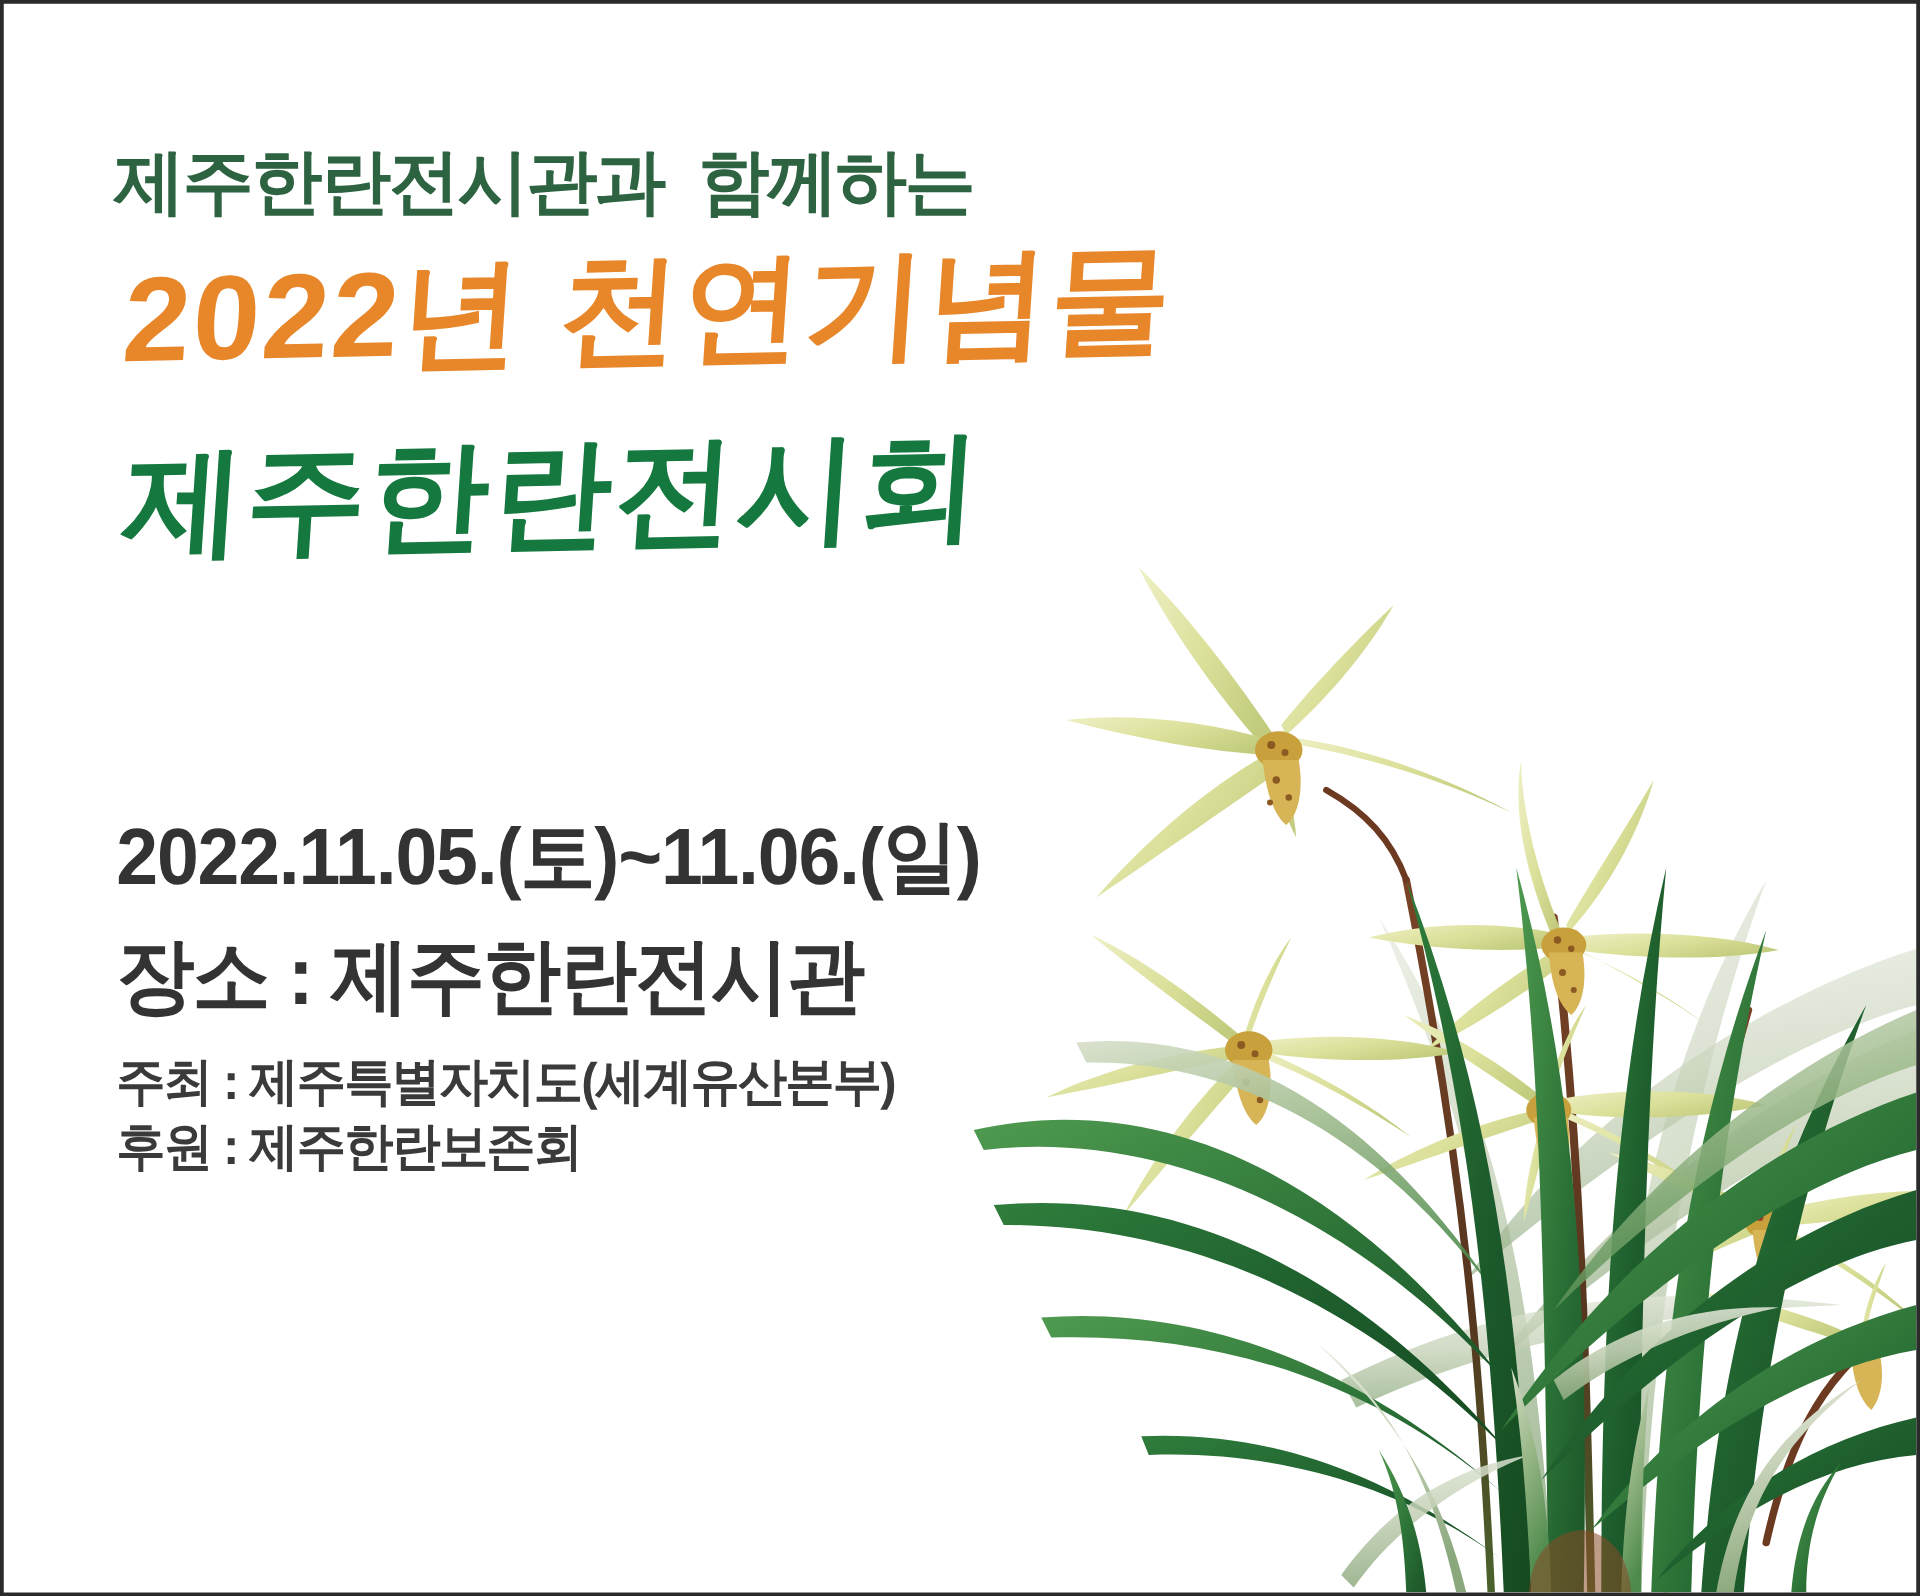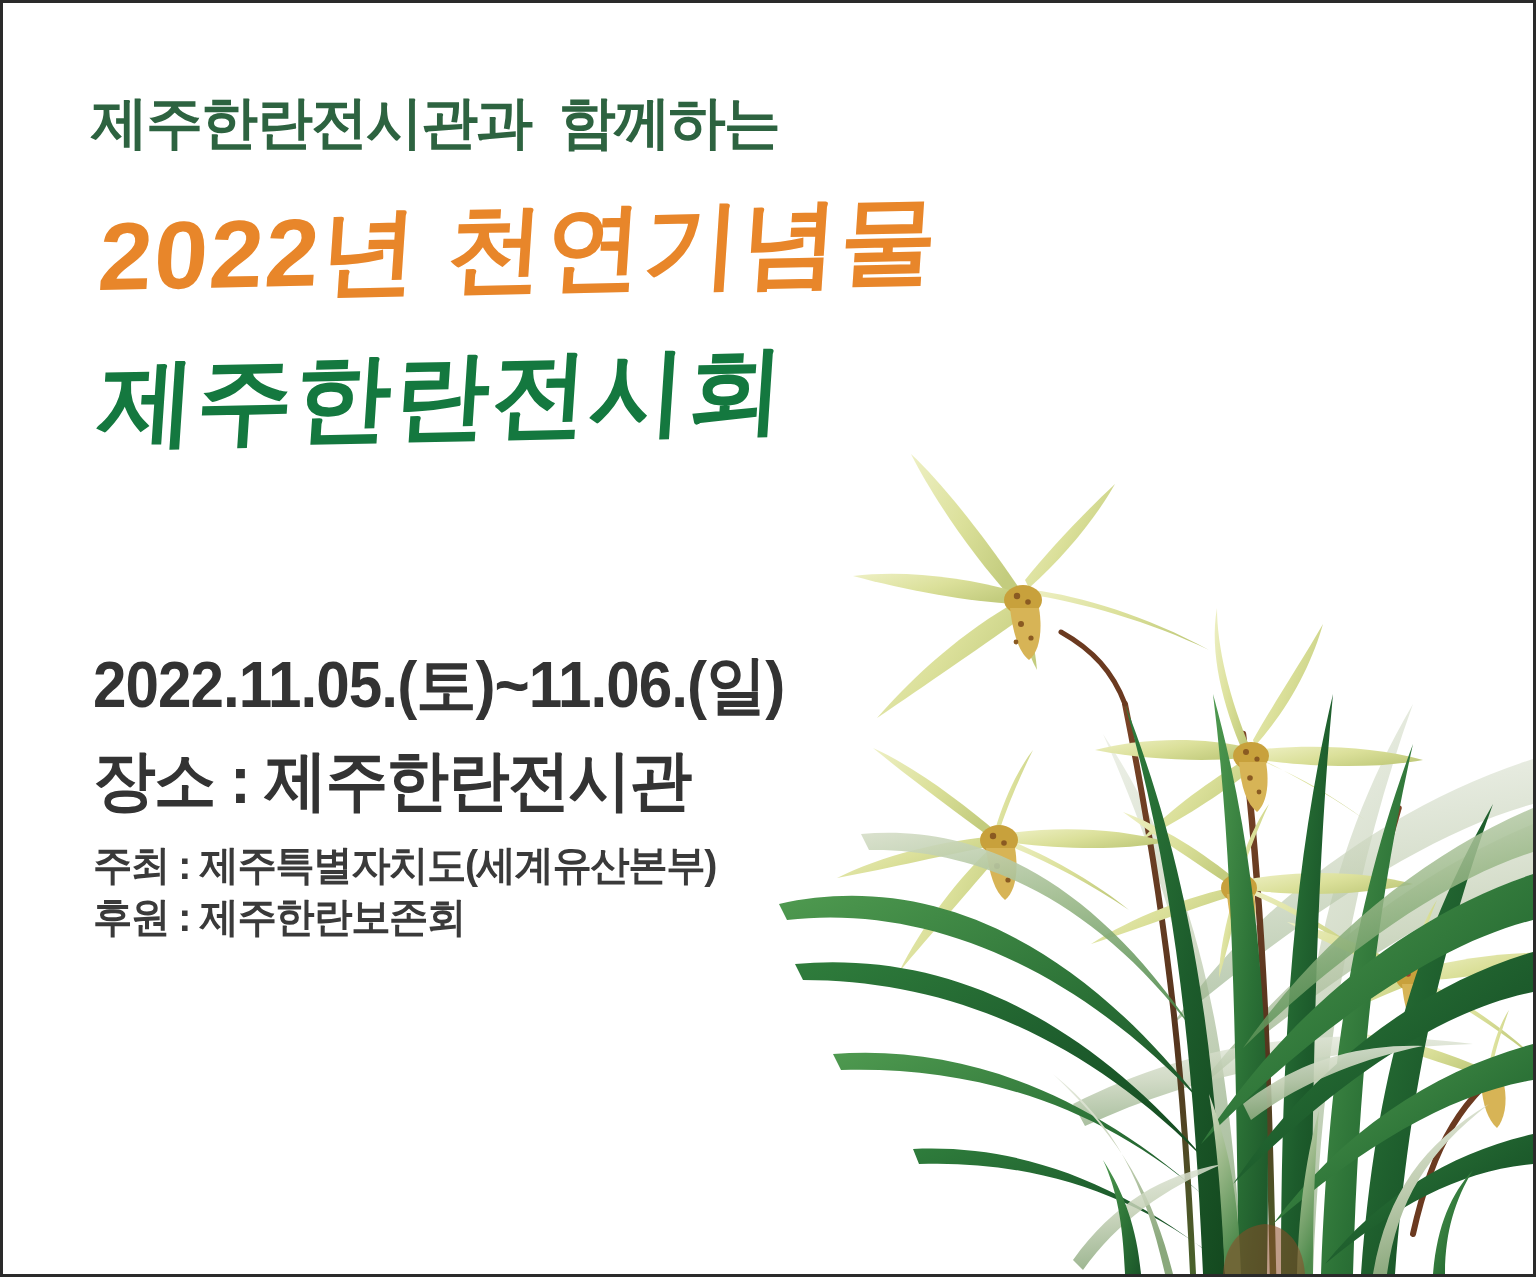--- a/index.html
+++ b/index.html
@@ -29,21 +29,21 @@
     width: 100%;
     height: 100%;
     z-index: 5;
     pointer-events: none;
   }
   .text-layer > * { pointer-events: auto; }
 
   .kicker {
     position: absolute;
     left: 88px;
-    top: 91px;
+    top: 115px;
     font-size: 57px;
     font-weight: 700;
     letter-spacing: -2px;
     color: #2d6340;
     white-space: pre;
     line-height: 1;
   }
 
   .title-orange {
     position: absolute;

